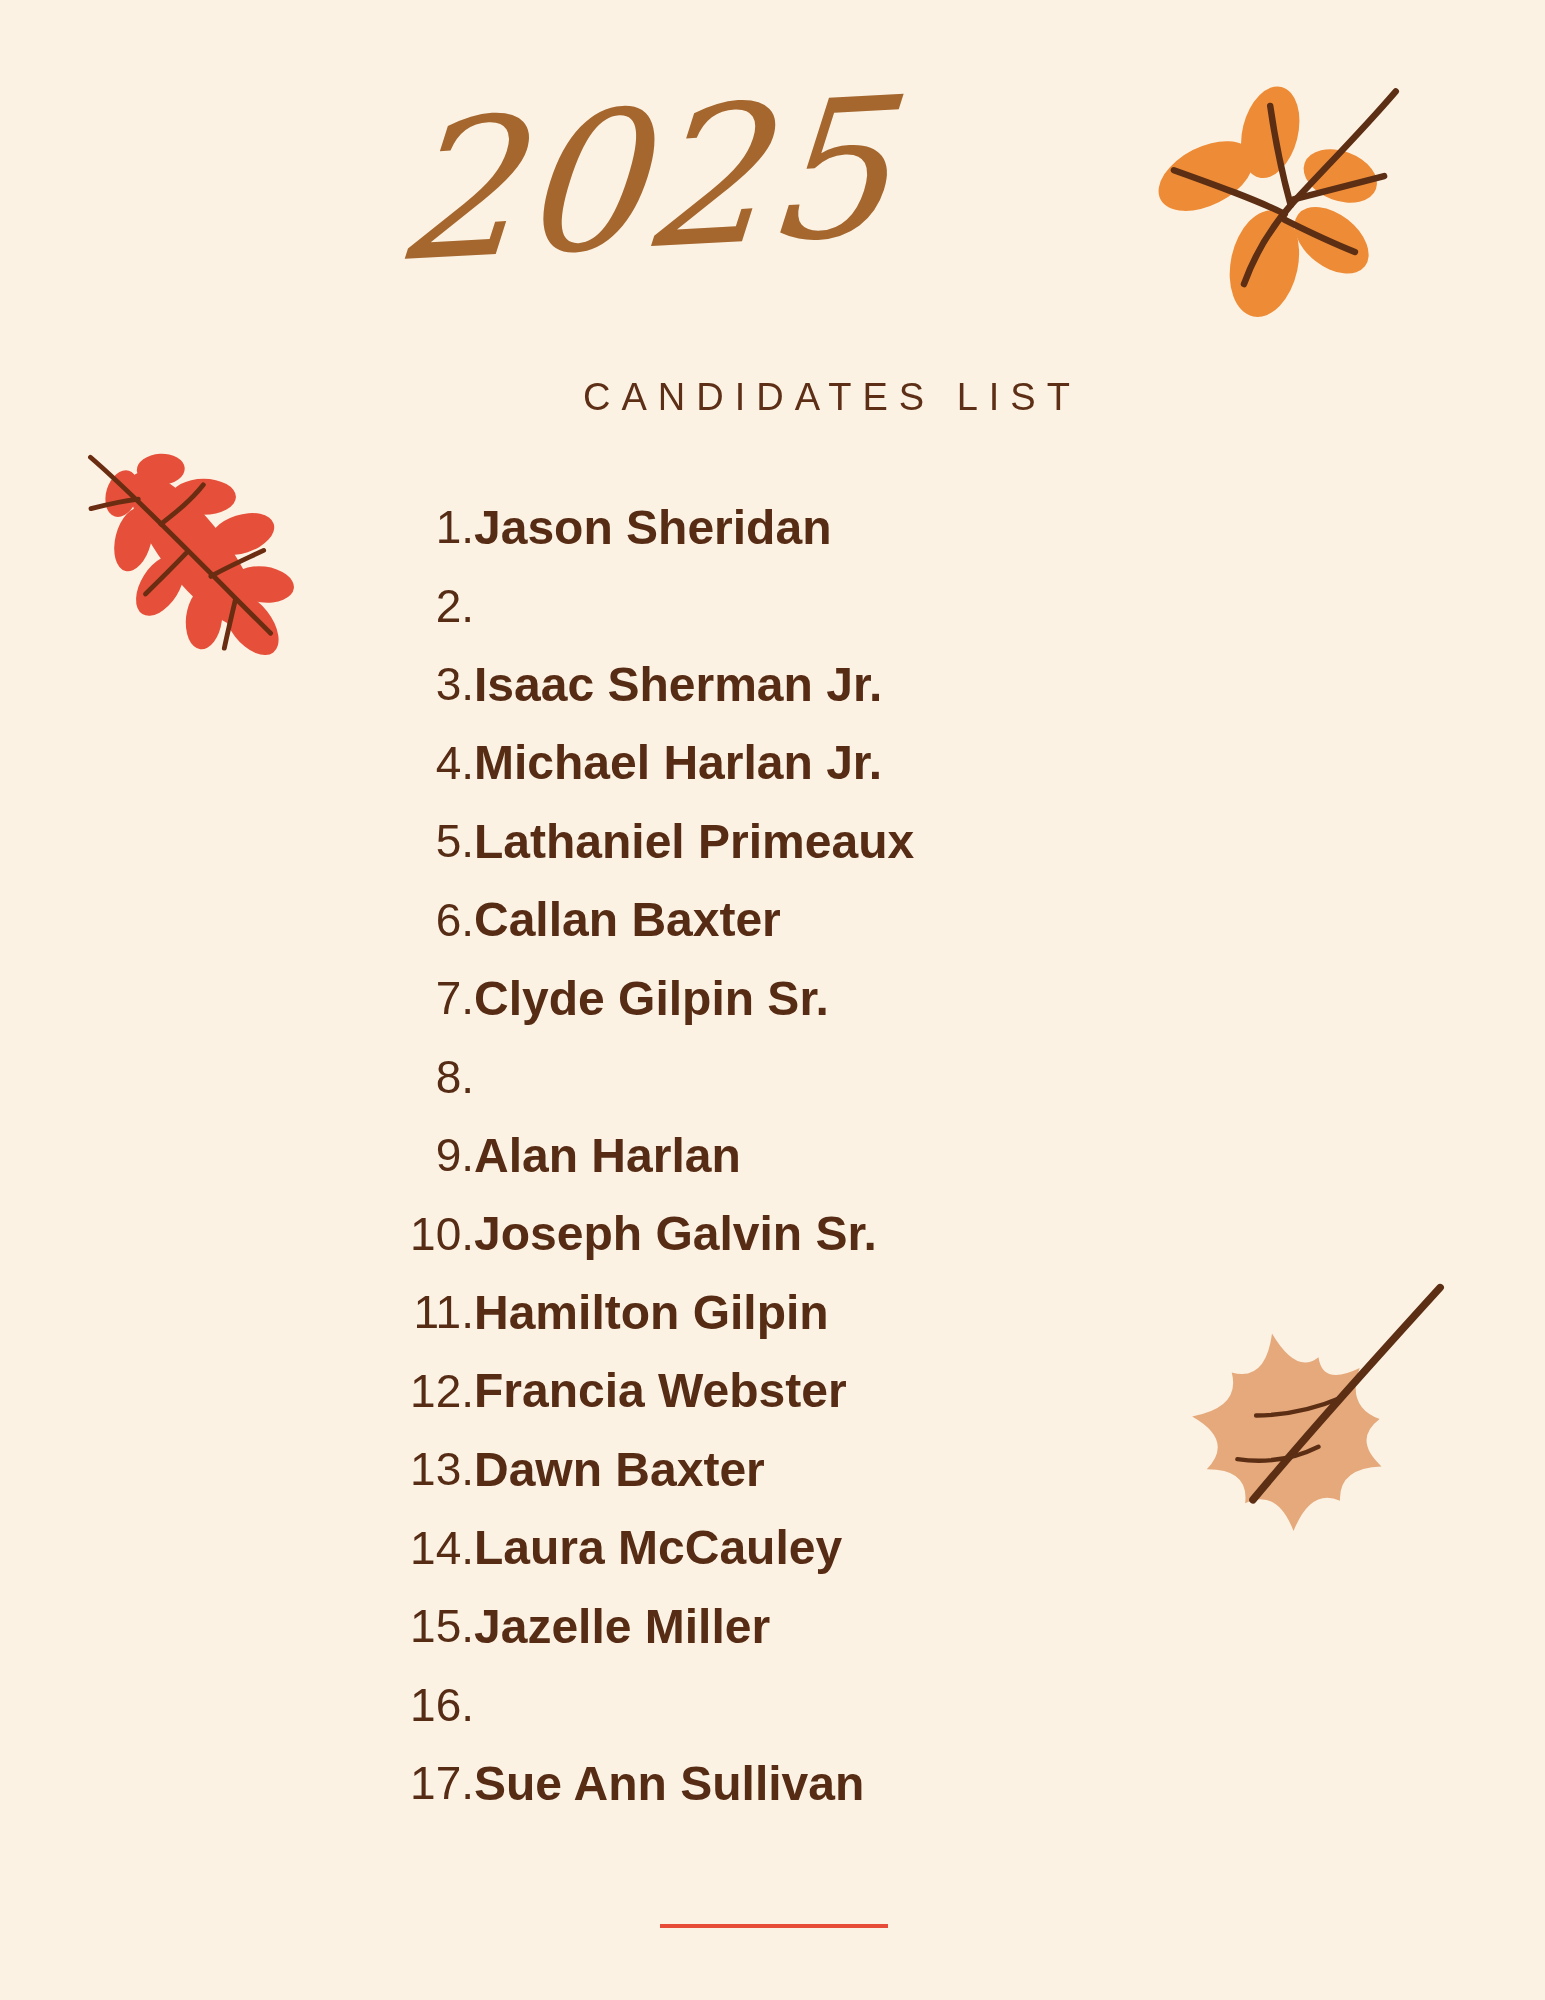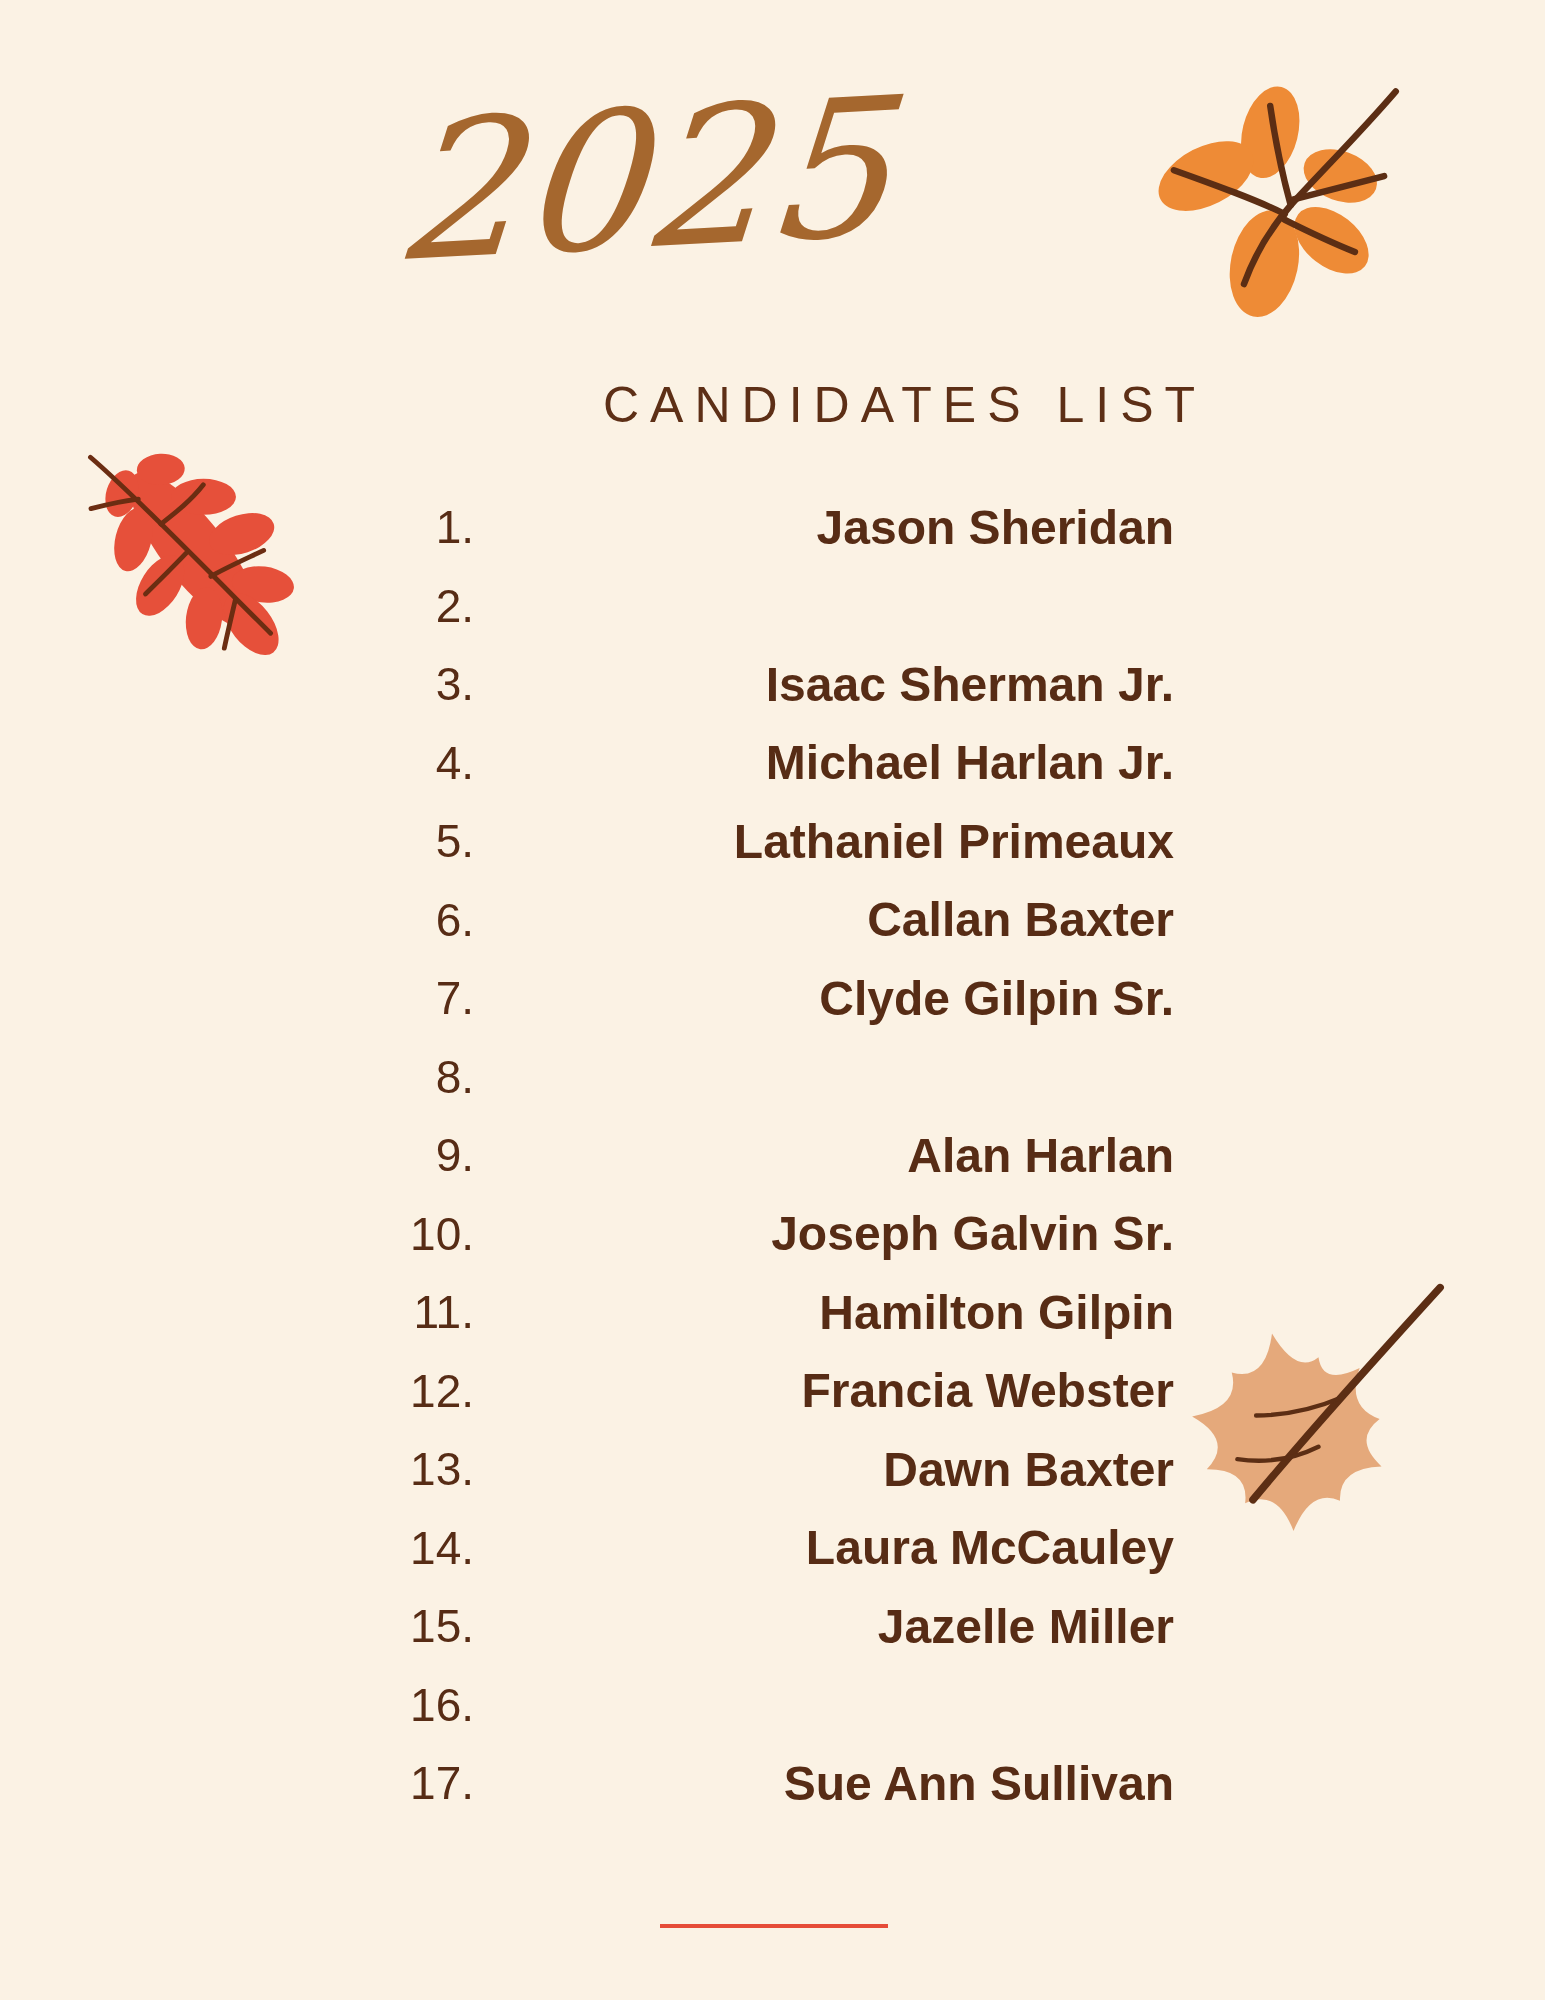--- a/index.html
+++ b/index.html
@@ -28,23 +28,23 @@
     line-height: 1;
     color: #A5672E;
     transform: skewX(-10deg) rotate(-3deg);
     transform-origin: center;
     white-space: nowrap;
   }
 
   
   .subtitle {
     position: absolute;
-    left: 603px;
+    left: 583px;
     top: 376px;
-    font-size: 50px;
+    font-size: 38px;
     font-weight: 300;
     letter-spacing: 11px;
     color: #5D2F16;
     white-space: nowrap;
   }
 
   
   .candidates {
     position: absolute;
     left: 340px;
@@ -60,21 +60,21 @@
   }
   .num {
     width: 134px;
     text-align: right;
     font-size: 46px;
     font-weight: 400;
     color: #572C15;
   }
   .name {
     width: 700px;
-    text-align: right;
+    text-align: left;
     font-size: 48px;
     font-weight: bold;
     color: #572C15;
     white-space: nowrap;
   }
 
   
   .leaf { position: absolute; overflow: visible; }
   .leaf-orange { left: 1133px; top: 68px;   width: 292px; height: 292px; }
   .leaf-red    { left: 78px;   top: 412px;  width: 240px; height: 288px; }

